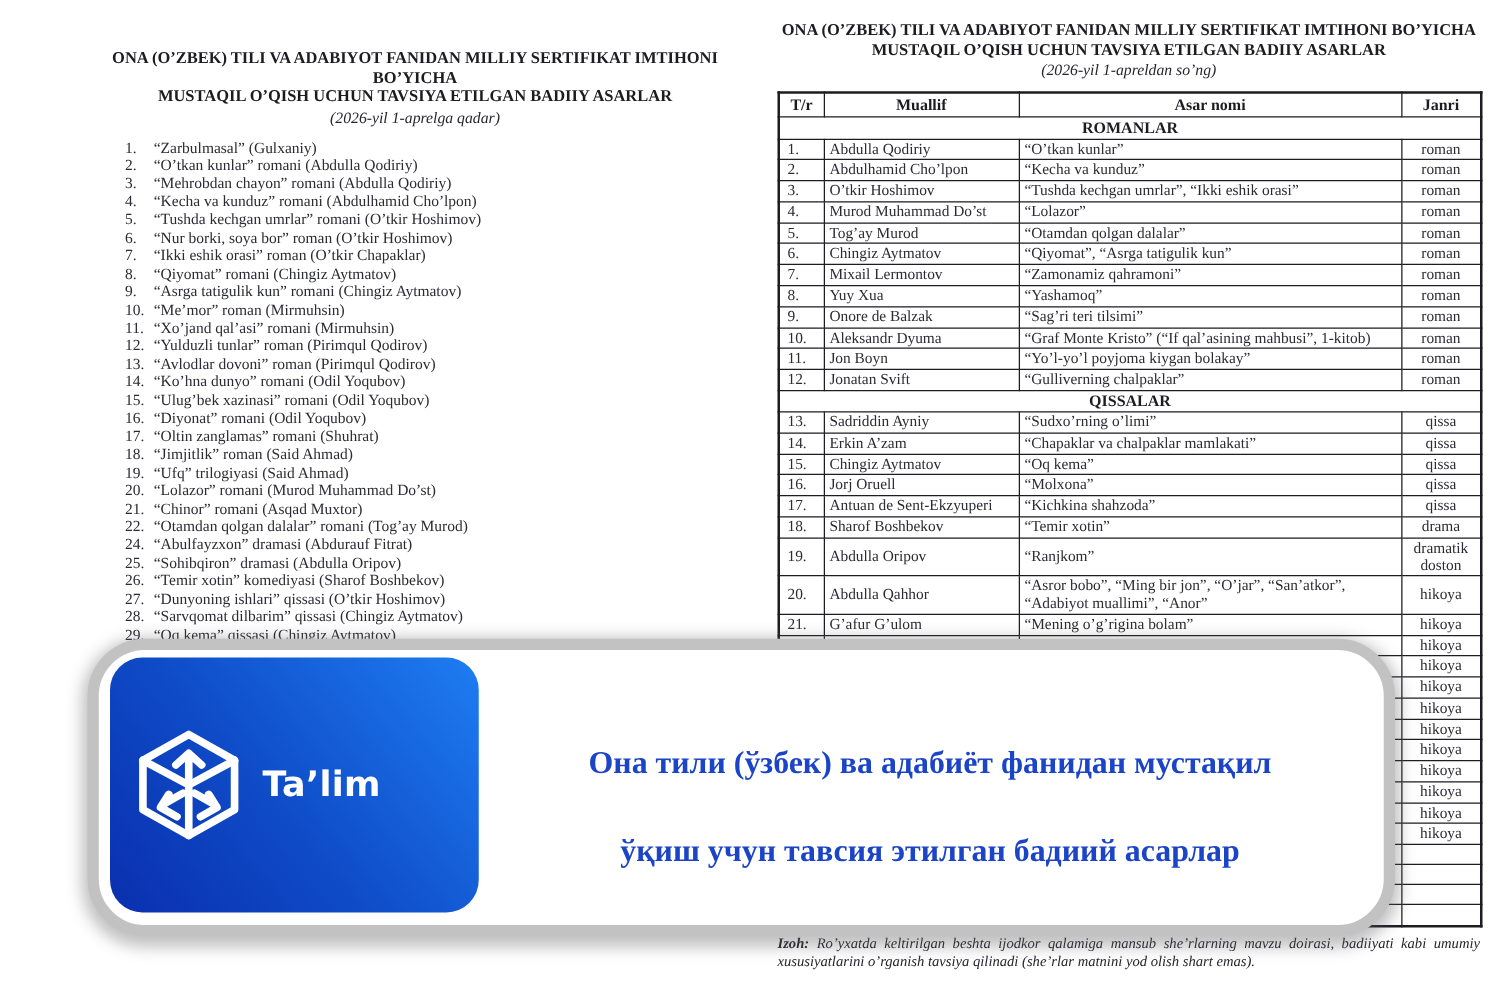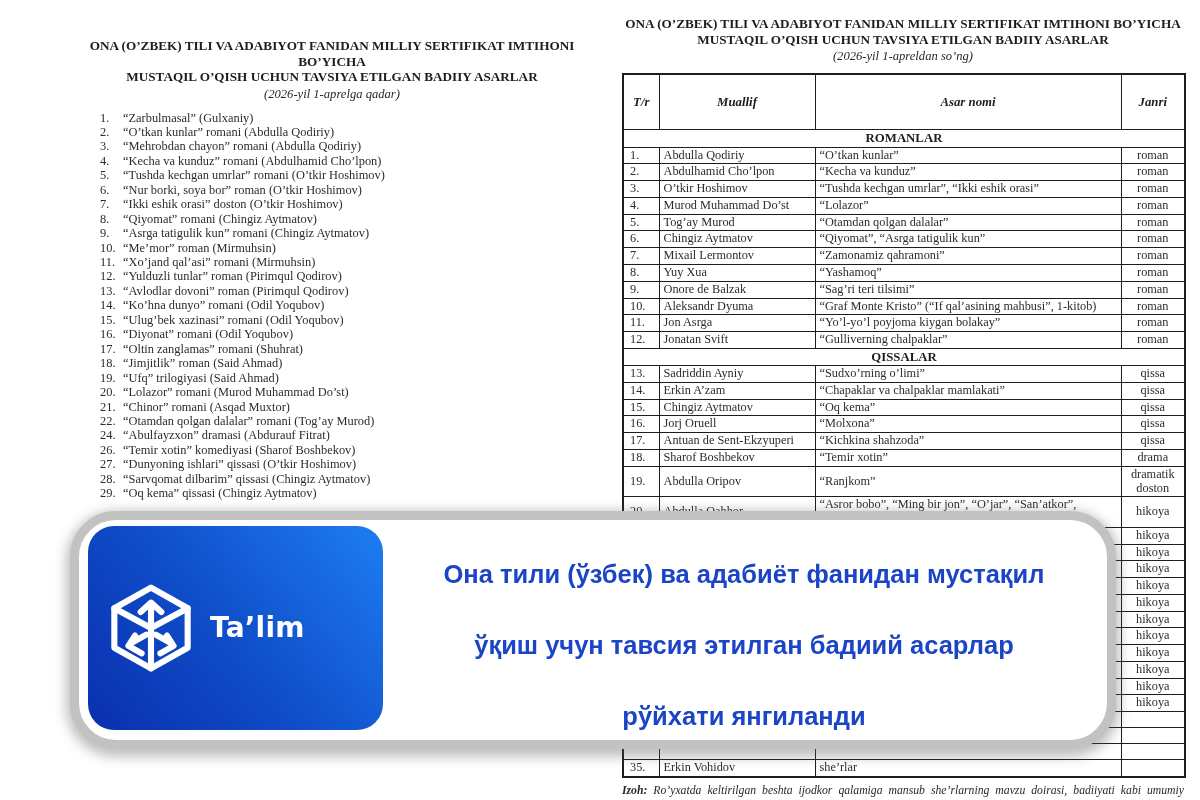--- a/index.html
+++ b/index.html
@@ -16,21 +16,21 @@
   #left-list{margin-top:9px;padding-left:30px;}
   .l-item{display:flex;font-size:12.4px;line-height:14.45px;white-space:nowrap;}
   .l-item .num{flex:0 0 23px;}
   
   #right-table{border-collapse:collapse;width:562px;margin-top:9px;table-layout:fixed;}
   #right-table td,#right-table th{
     border:1px solid #1c1c22;font-size:12.3px;line-height:1.12;
     padding:1px 4px;vertical-align:middle;overflow:hidden;
   }
   #right-table{border:2px solid #1c1c22;}
-  #right-table th{font-size:12.8px;text-align:center;color:#1c1c22;padding:20px 2px;font-style:italic;}
+  #right-table th{font-size:12.8px;text-align:center;color:#1c1c22;padding:2px 2px;}
   #right-table td.sec{font-weight:bold;text-align:center;font-size:12.8px;color:#1c1c22;padding:1px 2px;}
   #right-table td.tr-n{padding-left:6px;}
   #right-table td.janri{text-align:center;}
   #right-table td{height:13px;}
   #right-table tr.center-asar td.asar{text-align:left;margin-top:24px;}
   #note{margin-top:6px;font-size:11.7px;font-style:italic;text-align:justify;line-height:1.25;color:#26262e;}
   #note .lbl{font-weight:bold;}
   
   #banner{
     position:absolute;left:70px;top:511px;width:1046px;height:238px;z-index:5;
@@ -45,21 +45,21 @@
   #logo-text{
     font-family:"DejaVu Sans","Liberation Sans",sans-serif;font-weight:700;color:#ffffff;
     font-size:28px;line-height:36px;margin-left:12px;letter-spacing:0.2px;
   }
   #cube-icon{flex:0 0 auto;}
   #headline{
     position:absolute;left:312px;right:10px;top:0;bottom:0;
     display:flex;flex-direction:column;justify-content:center;align-items:center;
   }
   .headline-line{
-    font-family:Liberation Sans, sans-serif;font-weight:700;
+    font-family:Liberation Serif, serif;font-weight:700;
     color:#1b44c7;font-size:25.5px;line-height:41px;white-space:nowrap;margin-top:30px;
   }
 </style>
 </head>
 <body>
 
 <div class="page" id="left-page">
   <div class="doc-title">
     <div>ONA (O’ZBEK) TILI VA ADABIYOT FANIDAN MILLIY SERTIFIKAT IMTIHONI BO’YICHA</div>
     <div>MUSTAQIL O’QISH UCHUN TAVSIYA ETILGAN BADIIY ASARLAR</div>
@@ -85,21 +85,21 @@
       <div class="l-item">
         <span class="num">5.</span>
         <span>“Tushda kechgan umrlar” romani (O’tkir Hoshimov)</span>
       </div>
       <div class="l-item">
         <span class="num">6.</span>
         <span>“Nur borki, soya bor” roman (O’tkir Hoshimov)</span>
       </div>
       <div class="l-item">
         <span class="num">7.</span>
-        <span>“Ikki eshik orasi” doston (O’tkir Hoshimov)</span>
+        <span>“Ikki eshik orasi” roman (O’tkir Chapaklar)</span>
       </div>
       <div class="l-item">
         <span class="num">8.</span>
         <span>“Qiyomat” romani (Chingiz Aytmatov)</span>
       </div>
       <div class="l-item">
         <span class="num">9.</span>
         <span>“Asrga tatigulik kun” romani (Chingiz Aytmatov)</span>
       </div>
       <div class="l-item">
@@ -150,20 +150,24 @@
         <span class="num">21.</span>
         <span>“Chinor” romani (Asqad Muxtor)</span>
       </div>
       <div class="l-item">
         <span class="num">22.</span>
         <span>“Otamdan qolgan dalalar” romani (Tog’ay Murod)</span>
       </div>
       <div class="l-item">
         <span class="num">24.</span>
         <span>“Abulfayzxon” dramasi (Abdurauf Fitrat)</span>
+      </div>
+      <div class="l-item">
+        <span class="num">25.</span>
+        <span>“Sohibqiron” dramasi (Abdulla Oripov)</span>
       </div>
       <div class="l-item">
         <span class="num">26.</span>
         <span>“Temir xotin” komediyasi (Sharof Boshbekov)</span>
       </div>
       <div class="l-item">
         <span class="num">27.</span>
         <span>“Dunyoning ishlari” qissasi (O’tkir Hoshimov)</span>
       </div>
       <div class="l-item">
@@ -257,21 +261,21 @@
           <td class="janri">roman</td>
         </tr>
         <tr>
           <td class="tr-n">10.</td>
           <td class="muallif">Aleksandr Dyuma</td>
           <td class="asar">“Graf Monte Kristo” (“If qal’asining mahbusi”, 1-kitob)</td>
           <td class="janri">roman</td>
         </tr>
         <tr>
           <td class="tr-n">11.</td>
-          <td class="muallif">Jon Asrga</td>
+          <td class="muallif">Jon Boyn</td>
           <td class="asar">“Yo’l-yo’l poyjoma kiygan bolakay”</td>
           <td class="janri">roman</td>
         </tr>
         <tr>
           <td class="tr-n">12.</td>
           <td class="muallif">Jonatan Svift</td>
           <td class="asar">“Gulliverning chalpaklar”</td>
           <td class="janri">roman</td>
         </tr>
         <tr>
@@ -432,15 +436,14 @@
       <path d="M45 57 L29 66 M40 77 L26 69 L33 58"></path>
       <path d="M55 57 L71 66 M60 77 L74 69 L67 58"></path>
     </svg>
     <div id="logo-text">
       <div>Ta’lim</div>
     </div>
   </div>
   <div id="headline">
     <div class="headline-line">Она тили (ўзбек) ва адабиёт фанидан мустақил</div>
     <div class="headline-line">ўқиш учун тавсия этилган бадиий асарлар</div>
-    <div class="headline-line">рўйхати янгиланди</div>
   </div>
 </div>
 
 </body></html>

